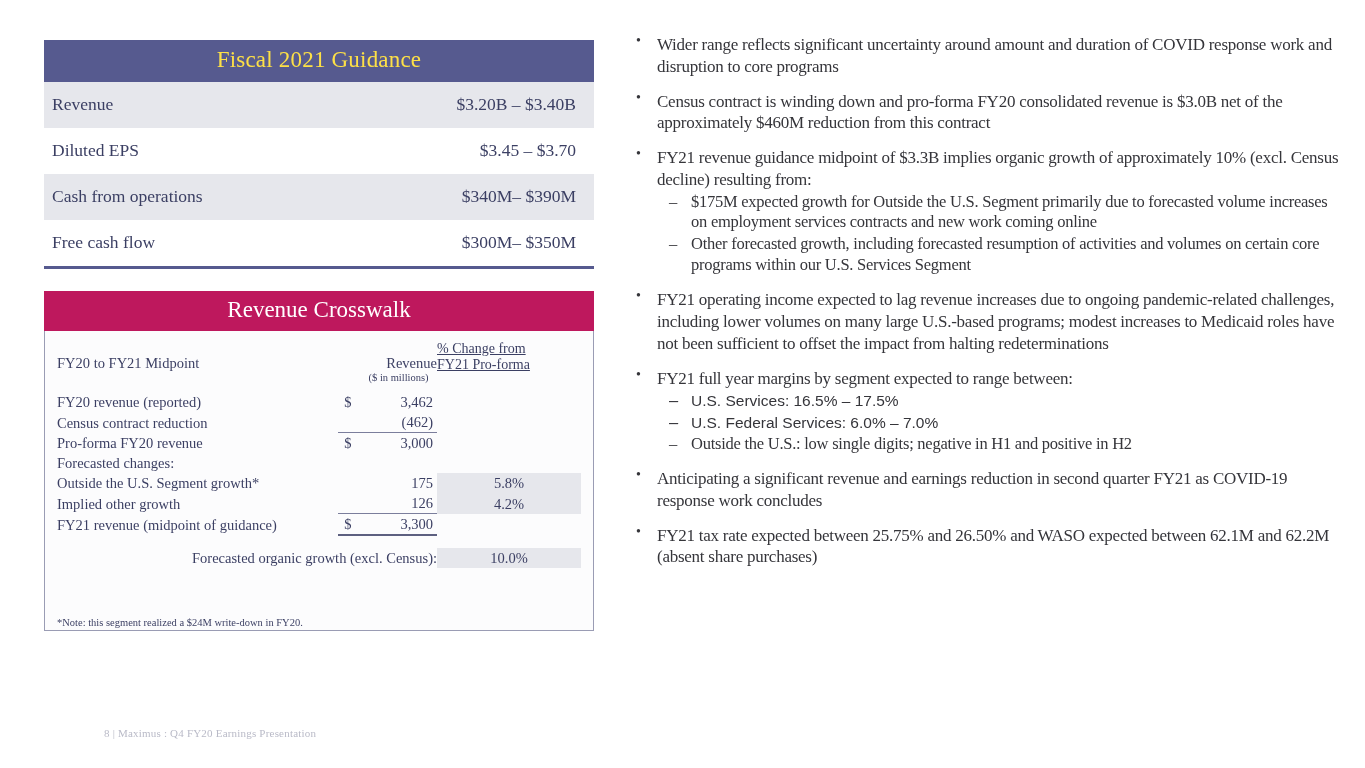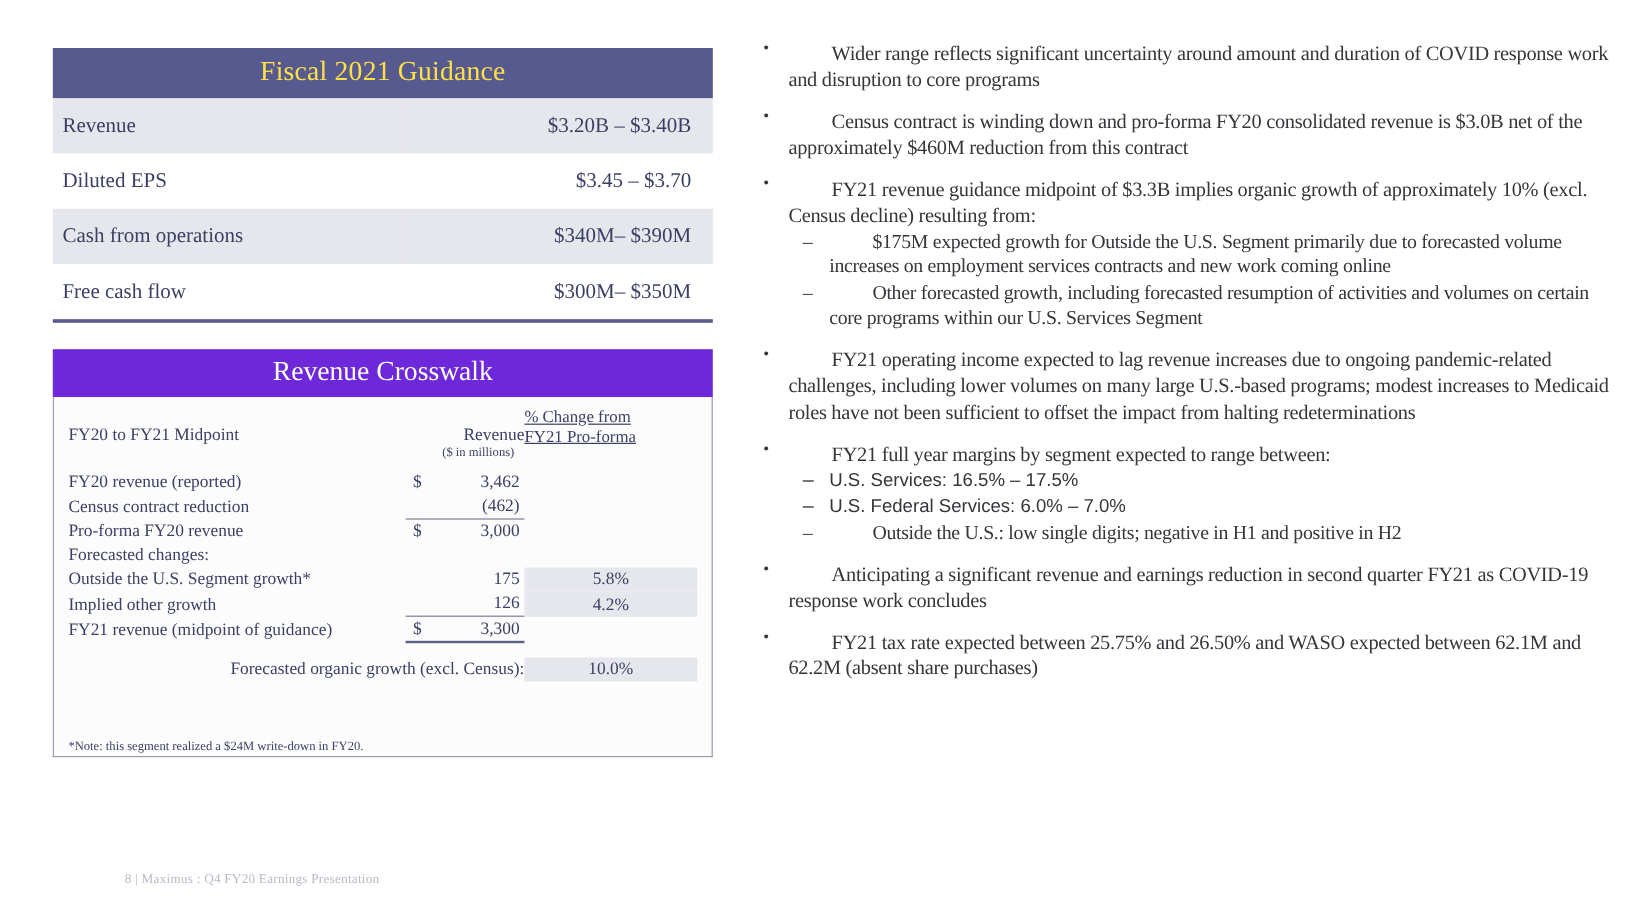--- a/index.html
+++ b/index.html
@@ -42,21 +42,21 @@
   }
   .guid-table td.lbl{padding-left:8px;text-align:left;}
   .guid-table td.val{padding-right:18px;text-align:right;}
   .guid-table tr.odd td{background:#e6e7ec;}
   .guid-table tr.even td{background:#ffffff;}
   .guid-bottom-rule{height:3px;background:#565a8f;margin-top:0;}
   .guid-wrap{border-bottom:none;}
 
   
   .cross-head{
-    background:#6d28d9;
+    background:#be185d;
     color:#ffffff;
     text-align:center;
     font-size:23px;
     padding:6px 0 8px;
     margin-top:22px;
   }
   .cross-box{
     border:1px solid #9a9cb4;
     border-top:none;
     background:#fcfcfd;
@@ -115,21 +115,21 @@
   ul.sub > li{
     position:relative;padding-left:34px;margin-top:1px;
     font-size:16.5px;line-height:1.27;
   }
   ul.sub > li::before{
     content:"\2013";
     position:absolute;left:12px;top:0;
     color:#35353a;
   }
   li.sans, li.sans *{font-family:"Liberation Sans", sans-serif;font-size:15.5px;}
-  .tight{letter-spacing:-0.25px;margin-left:36px;}
+  .tight{letter-spacing:-0.25px;}
 </style>
 </head>
 <body>
 
 <div class="slide">
 
   <div class="left">
 
 
     <div class="guid-wrap">

